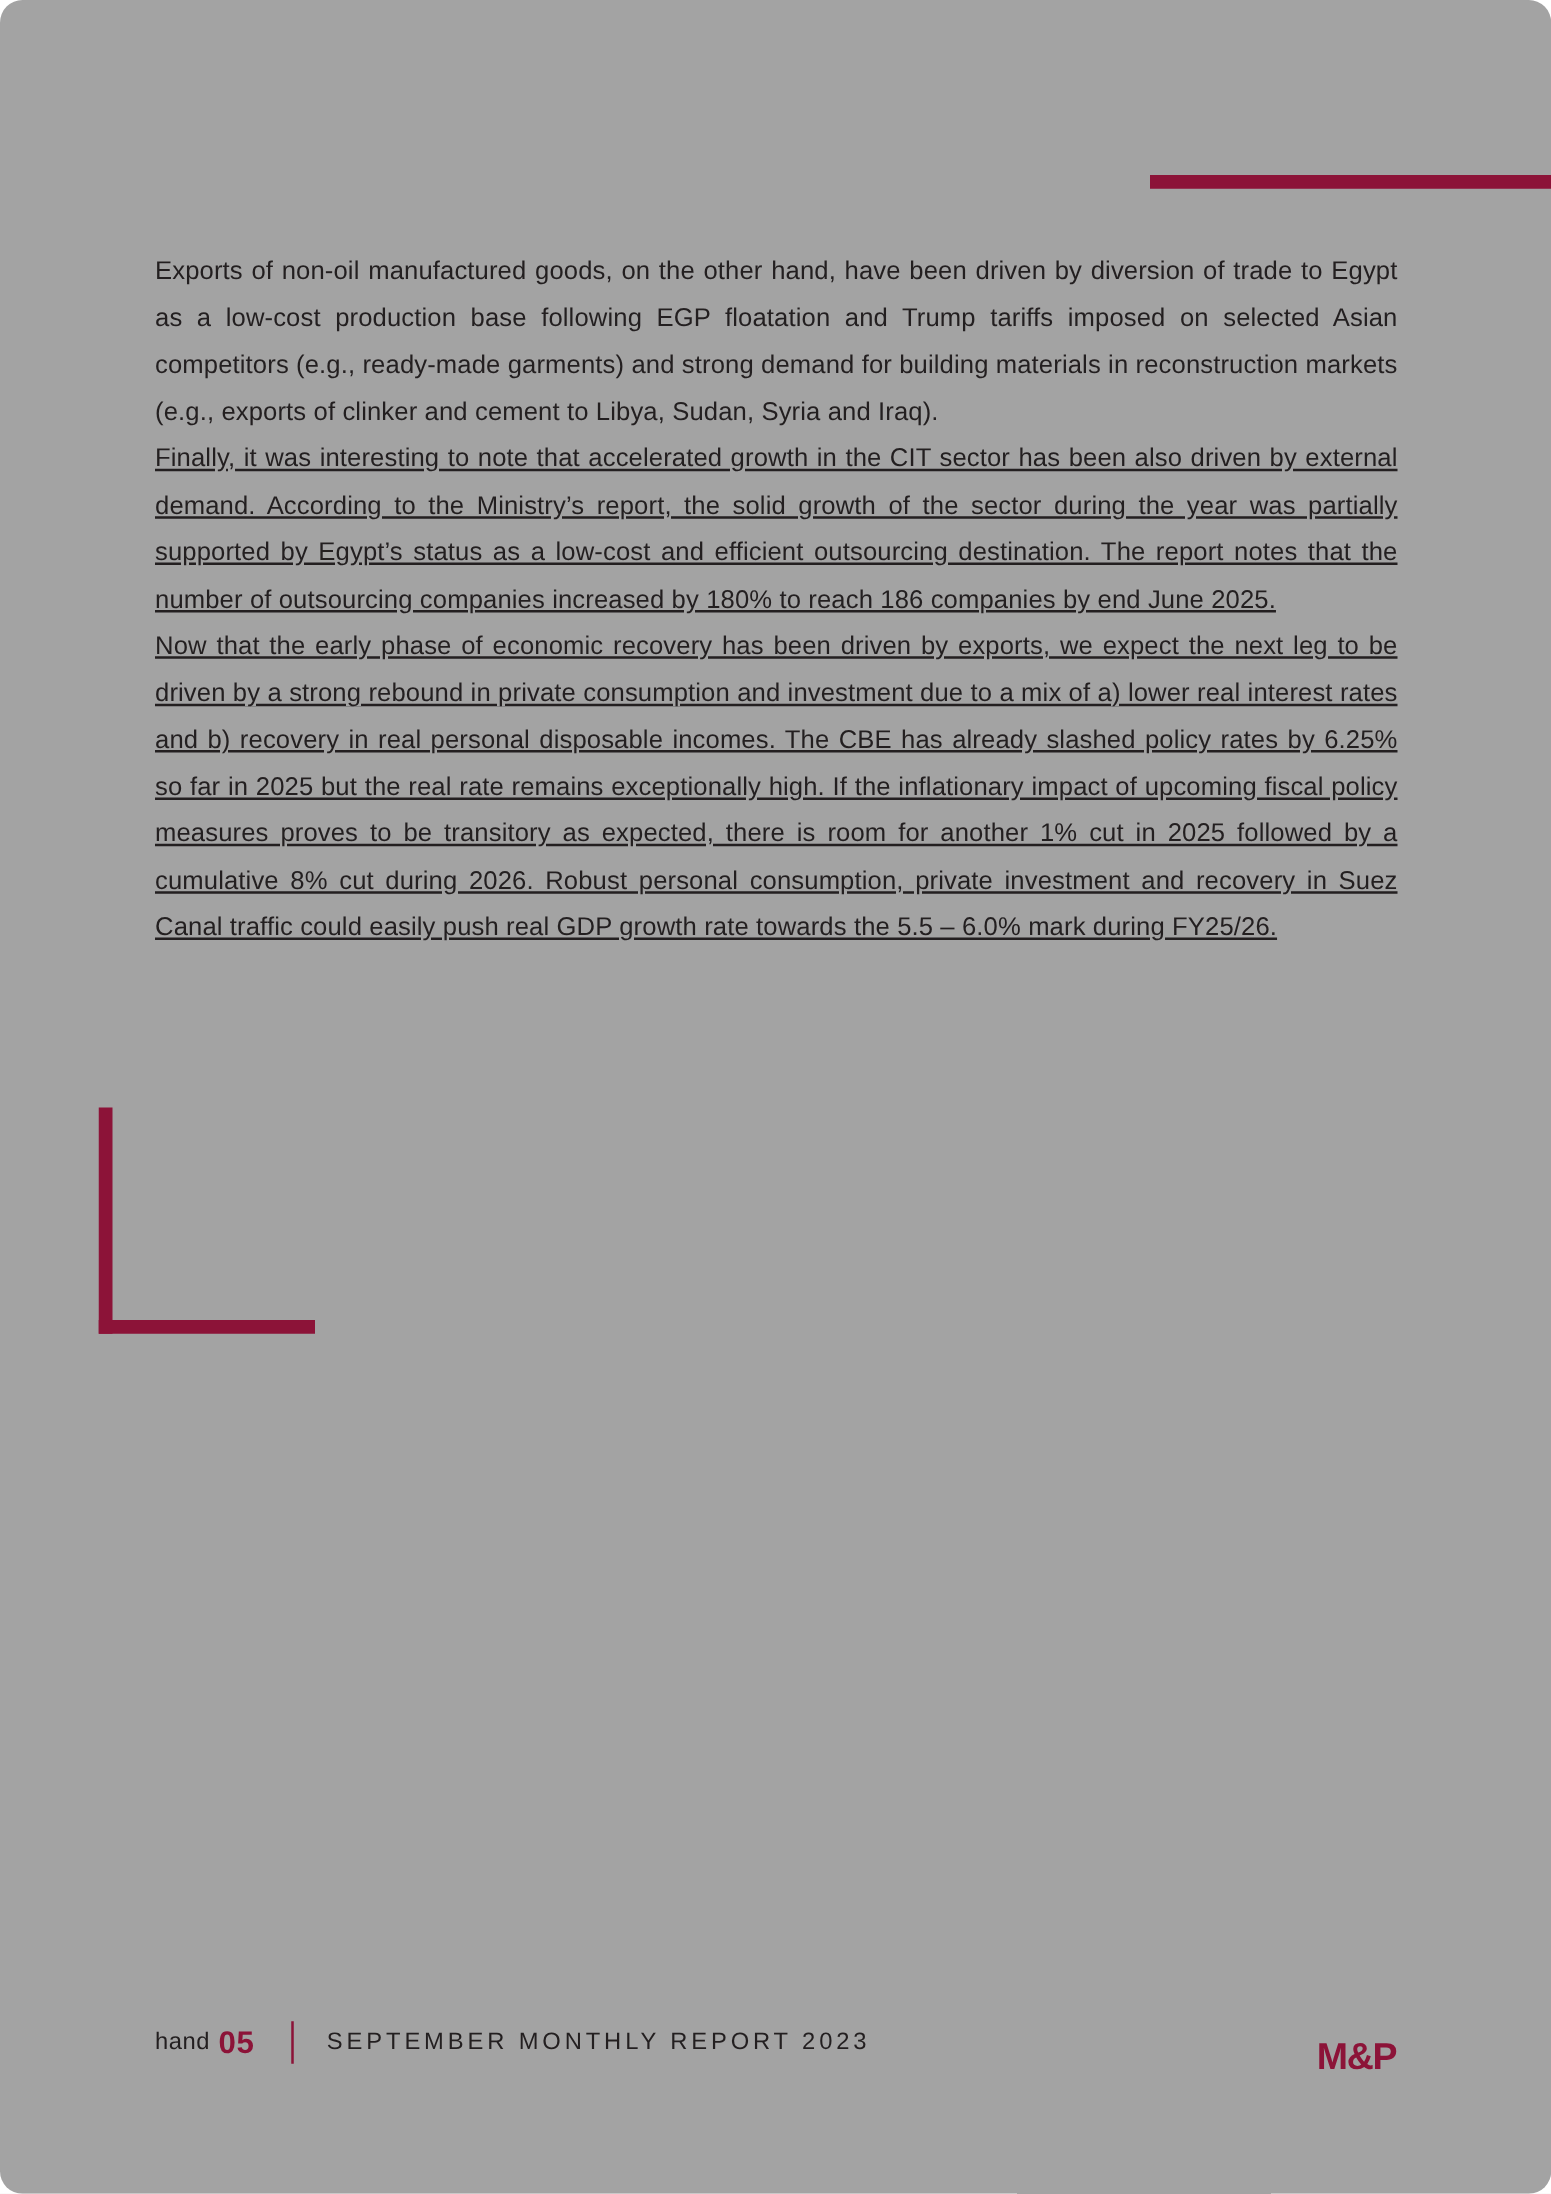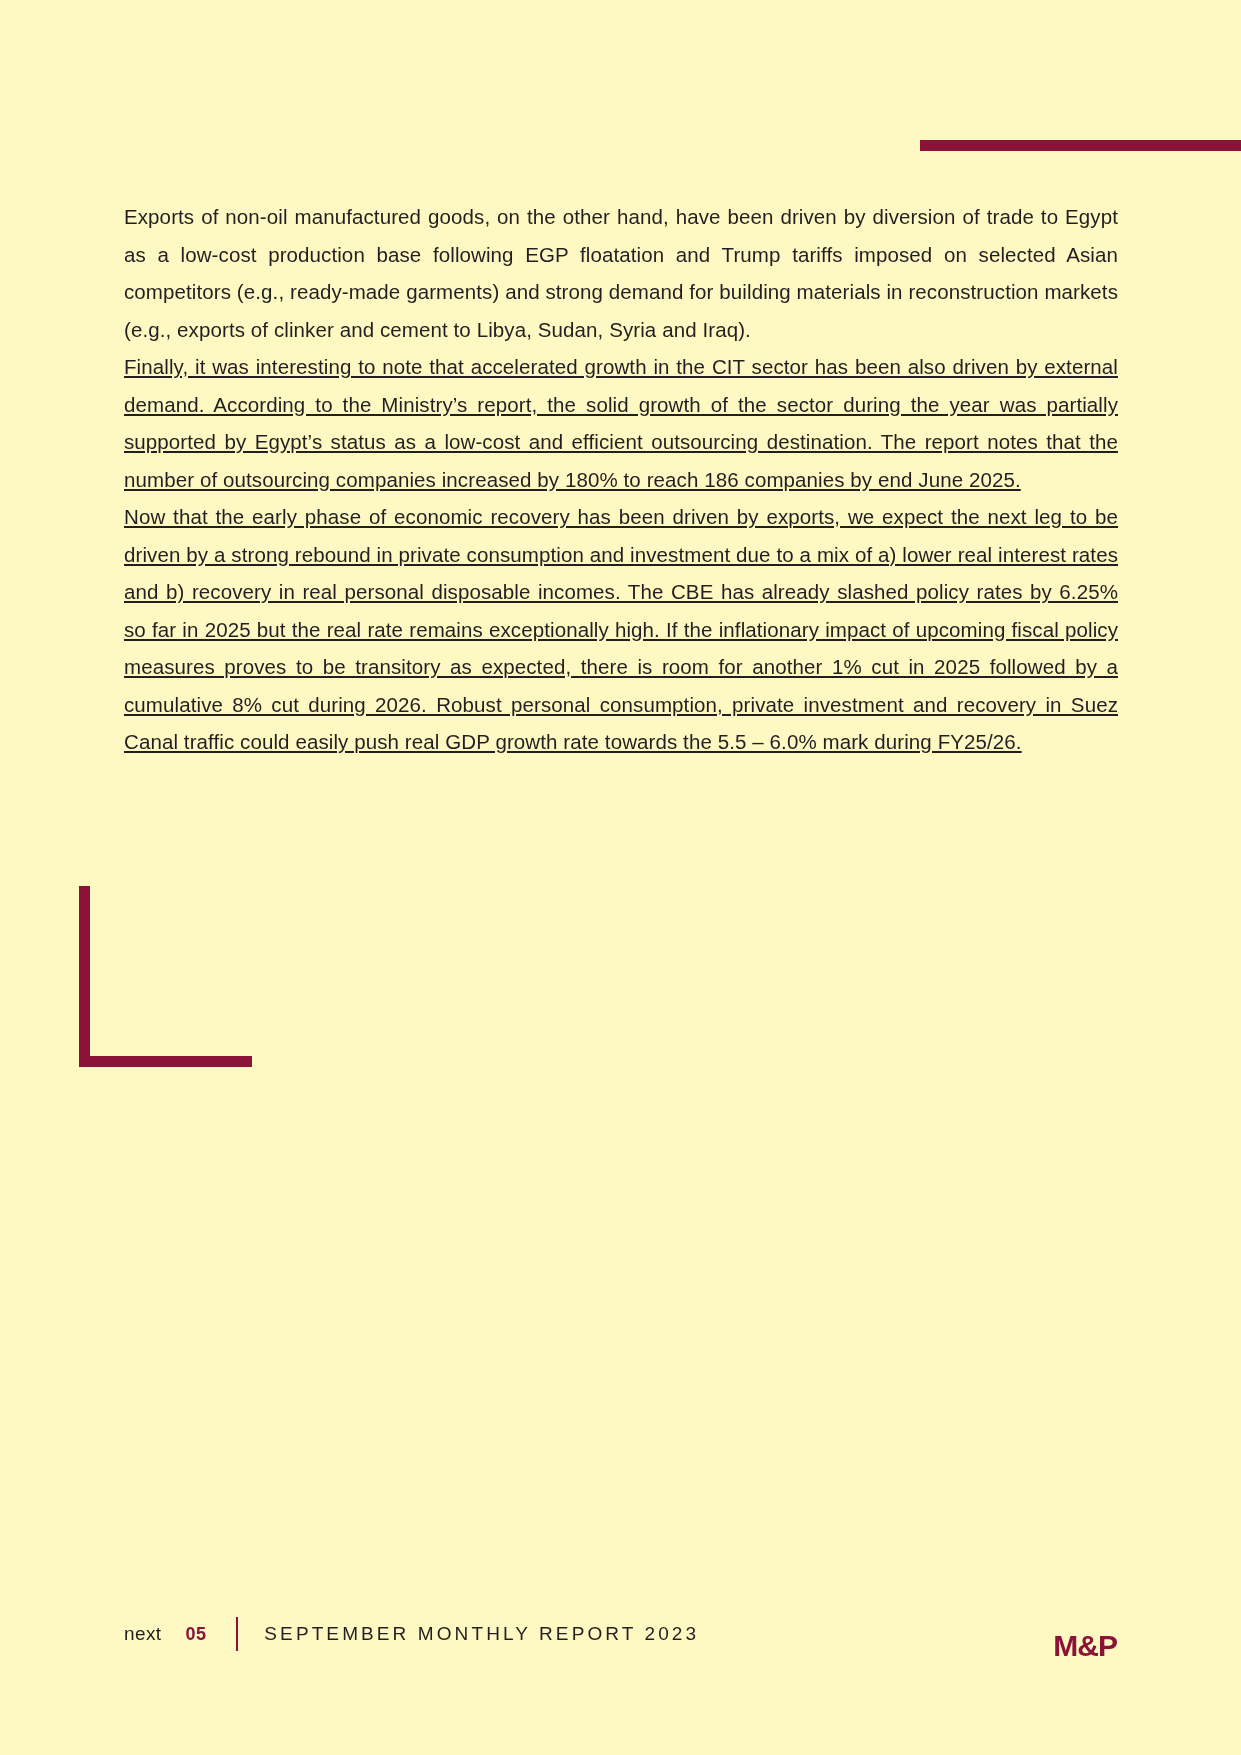--- a/index.html
+++ b/index.html
@@ -8,23 +8,24 @@
     background: #ffffff;
   }
   body {
     font-family: "Liberation Sans", sans-serif;
     color: #1a1a1a;
   }
   .page {
     position: relative;
     width: 1241px;
     height: 1755px;
-    background: #fef9c3;
+    background: #a3a3a3;
     overflow: hidden;
     box-sizing: border-box;
+    border-radius: 18px;
   }
 
   
   .top-bar {
     position: absolute;
     top: 140px;
     left: 920px;
     width: 325px;
     height: 11px;
     background: #8c1338;
@@ -77,24 +78,24 @@
     width: 1000px;
     display: flex;
     align-items: center;
   }
   .footer-page-label {
     font-size: 19px;
     color: #231f20;
     letter-spacing: 0.4px;
   }
   .footer-page-number {
-    font-size: 18px;
+    font-size: 25px;
     font-weight: bold;
     color: #8c1338;
-    margin-left: 24px;
+    margin-left: 7px;
     letter-spacing: 0.4px;
   }
   .footer-divider {
     width: 2px;
     height: 34px;
     background: #8c1338;
     margin: 0 26px 0 30px;
   }
   .footer-title {
     font-size: 19px;
@@ -122,21 +123,21 @@
   <div class="bracket-vert"></div>
   <div class="bracket-horz"></div>
 
   <div class="content">
     <p>Exports of non-oil manufactured goods, on the other hand, have been driven by diversion of trade to Egypt as a low-cost production base following EGP floatation and Trump tariffs imposed on selected Asian competitors (e.g., ready-made garments) and strong demand for building materials in reconstruction markets (e.g., exports of clinker and cement to Libya, Sudan, Syria and Iraq).</p>
     <p>Finally, it was interesting to note that accelerated growth in the CIT sector has been also driven by external demand. According to the Ministry’s report, the solid growth of the sector during the year was partially supported by Egypt’s status as a low-cost and efficient outsourcing destination. The report notes that the number of outsourcing companies increased by 180% to reach 186 companies by end June 2025.</p>
     <p>Now that the early phase of economic recovery has been driven by exports, we expect the next leg to be driven by a strong rebound in private consumption and investment due to a mix of a) lower real interest rates and b) recovery in real personal disposable incomes. The CBE has already slashed policy rates by 6.25% so far in 2025 but the real rate remains exceptionally high. If the inflationary impact of upcoming fiscal policy measures proves to be transitory as expected, there is room for another 1% cut in 2025 followed by a cumulative 8% cut during 2026. Robust personal consumption, private investment and recovery in Suez Canal traffic could easily push real GDP growth rate towards the 5.5 – 6.0% mark during FY25/26.</p>
   </div>
 
   <div class="footer">
-    <span class="footer-page-label">next</span>
+    <span class="footer-page-label">hand</span>
     <span class="footer-page-number">05</span>
     <span class="footer-divider"></span>
     <span class="footer-title">SEPTEMBER MONTHLY REPORT 2023</span>
   </div>
 
   <div class="logo">M&amp;P</div>
 
 </div>
 
 </body></html>

